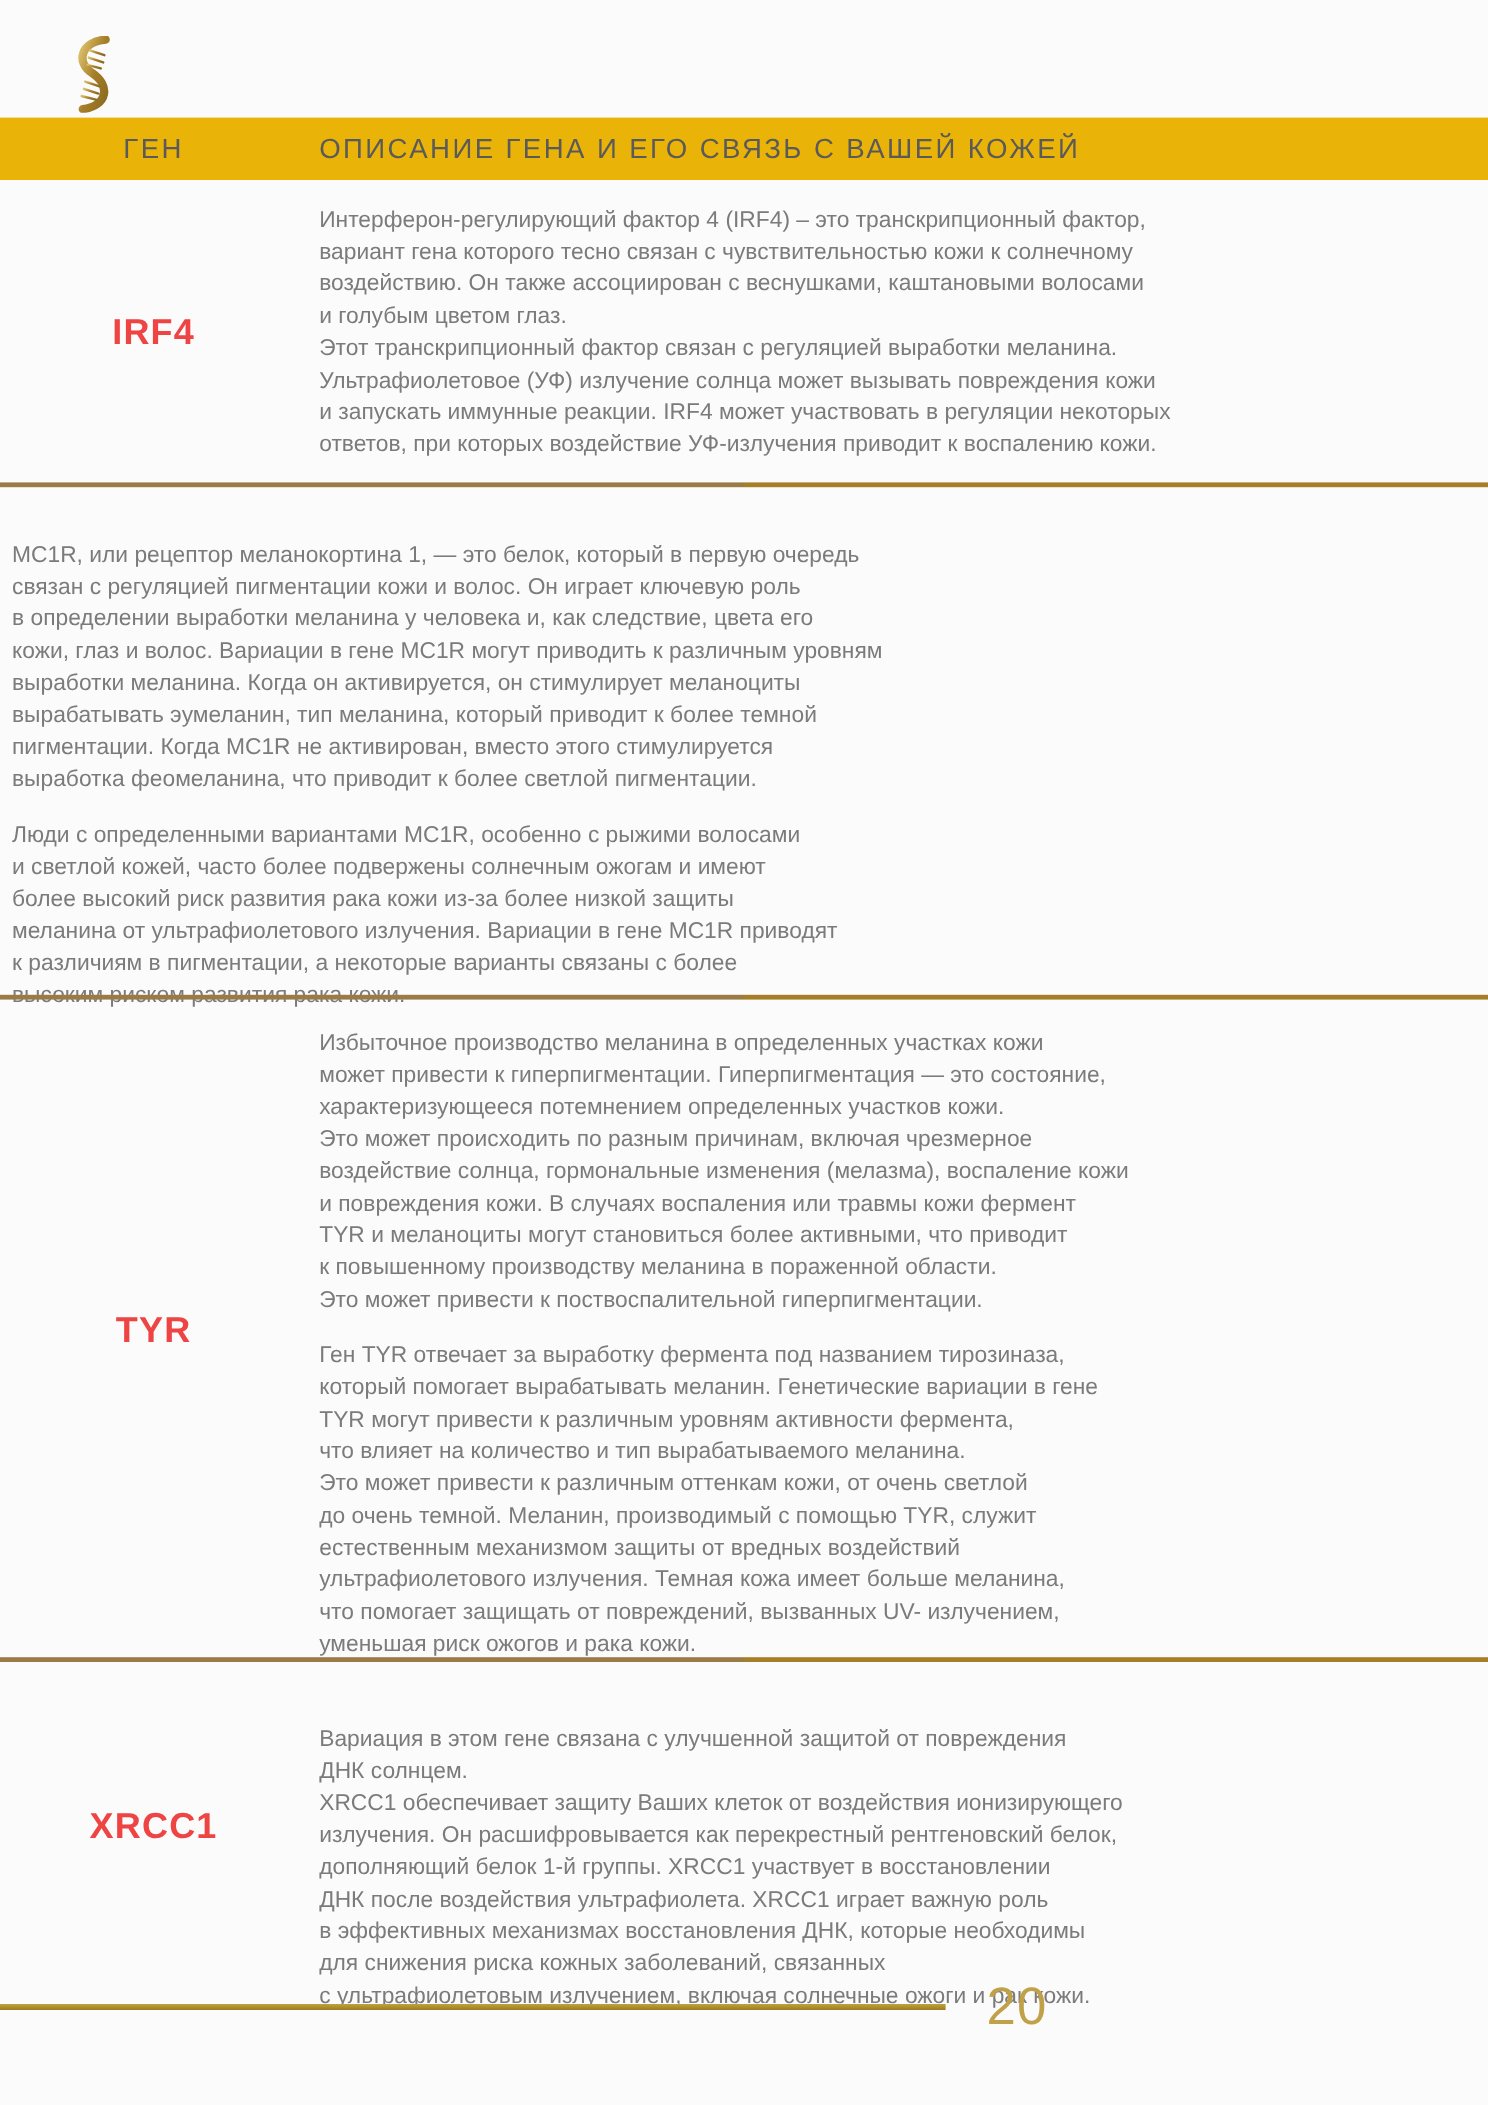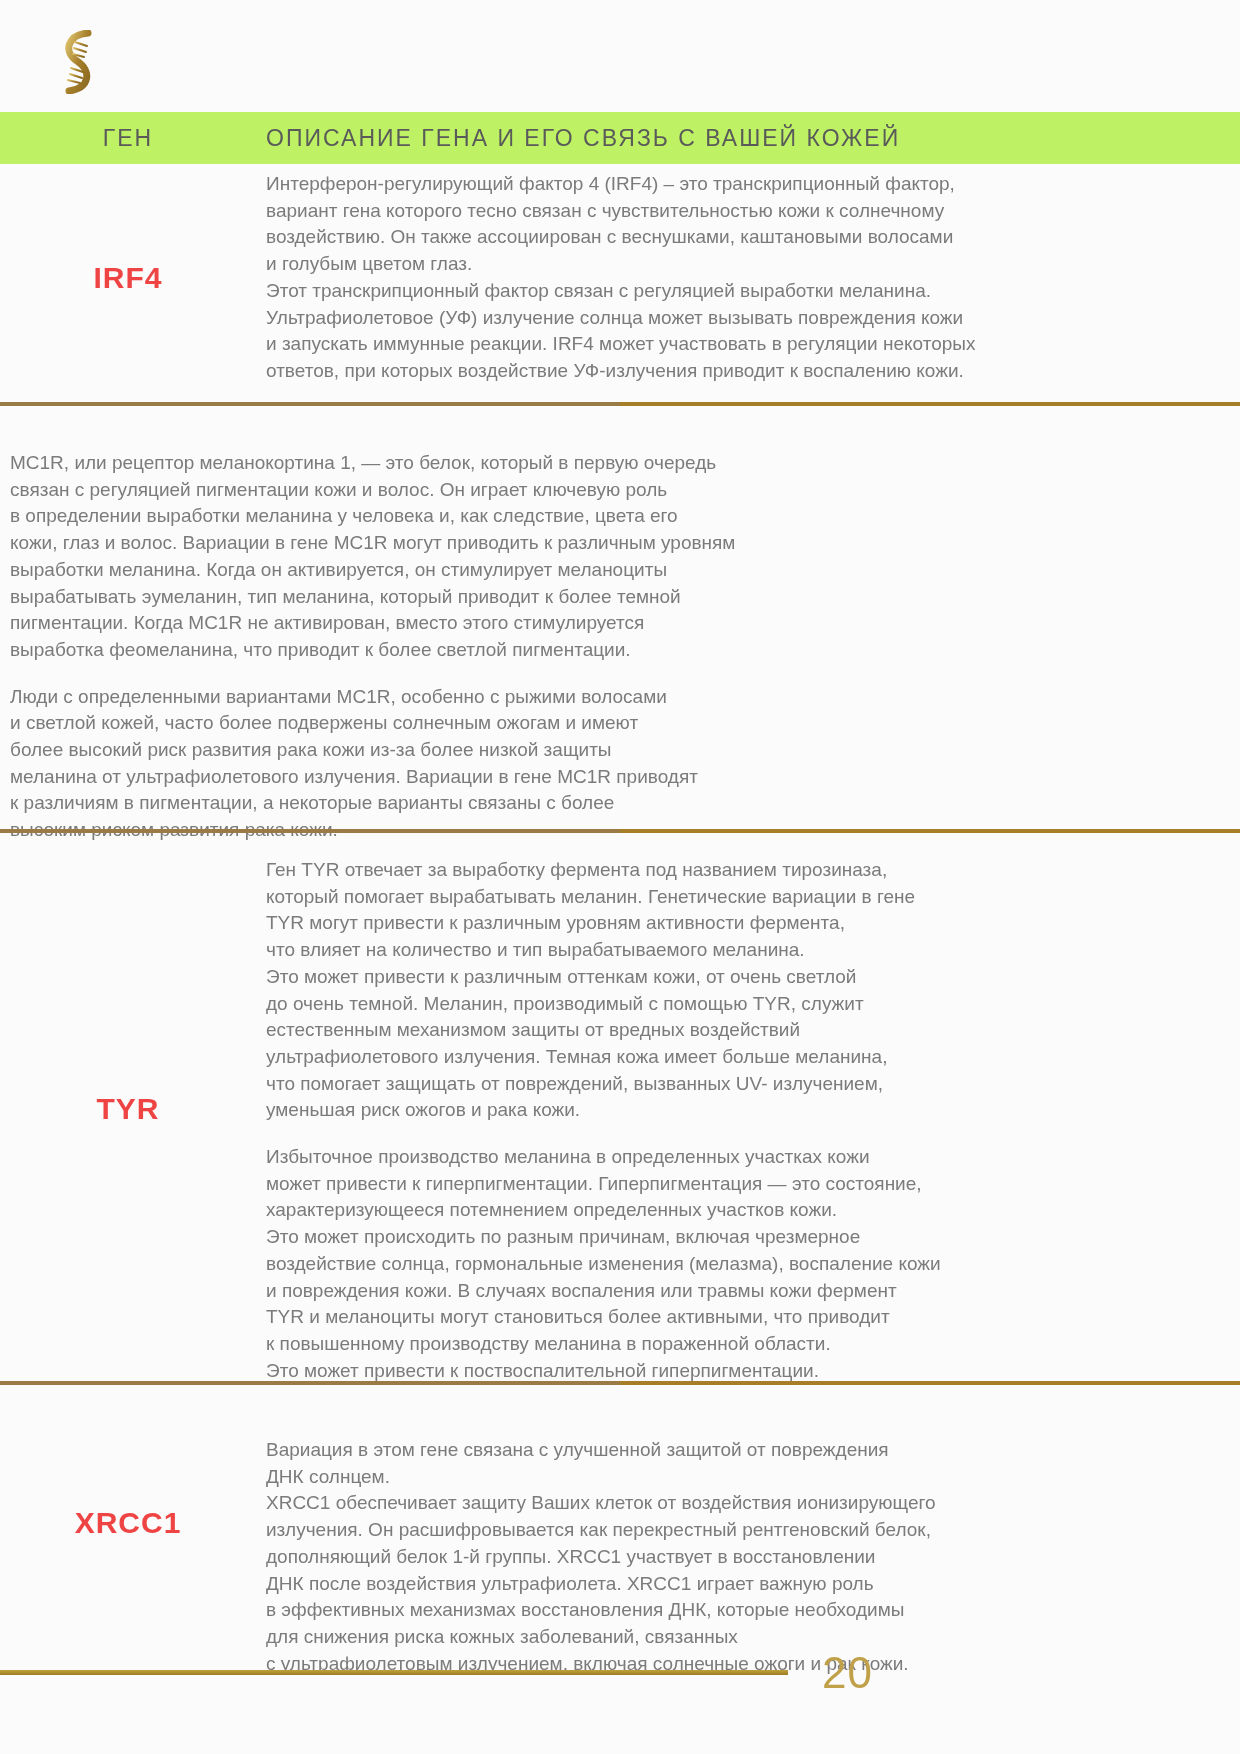--- a/index.html
+++ b/index.html
@@ -3,21 +3,21 @@
 <meta charset="utf-8">
 <style>
   html,body{margin:0;padding:0;background:#fbfbfb;}
   #page{
     position:relative;width:1240px;height:1754px;background:#fbfbfb;
     font-family:"Liberation Sans",sans-serif;overflow:hidden;
   }
   
   .logo{position:absolute;left:54px;top:30px;width:48px;height:64px;}
   
-  .header-band{position:absolute;left:0;top:112px;width:1240px;height:52px;background:#bef264;}
+  .header-band{position:absolute;left:0;top:98px;width:1240px;height:52px;background:#eab308;}
   .header-gene{
     position:absolute;left:0;top:0;width:256px;height:52px;line-height:52px;text-align:center;
     font-size:23px;letter-spacing:2px;color:#5a5a5a;font-weight:300;
   }
   .header-desc{
     position:absolute;left:266px;top:0;height:52px;line-height:52px;
     font-size:23px;letter-spacing:2px;color:#5a5a5a;font-weight:300;white-space:nowrap;
   }
   
   .gene-table{position:absolute;left:0;top:150px;width:1240px;}
@@ -125,39 +125,39 @@
 высоким риском развития рака кожи.</div>
       </div>
       <div class="divider"></div>
     </div>
 
     <div class="gene-row row-tyr">
       <div class="gene-cell">
         <span class="gene-label">TYR</span>
       </div>
       <div class="desc-cell">
+        <div class="para">Избыточное производство меланина в определенных участках кожи
+может привести к гиперпигментации. Гиперпигментация — это состояние,
+характеризующееся потемнением определенных участков кожи.
+Это может происходить по разным причинам, включая чрезмерное
+воздействие солнца, гормональные изменения (мелазма), воспаление кожи
+и повреждения кожи. В случаях воспаления или травмы кожи фермент
+TYR и меланоциты могут становиться более активными, что приводит
+к повышенному производству меланина в пораженной области.
+Это может привести к поствоспалительной гиперпигментации.</div>
         <div class="para">Ген TYR отвечает за выработку фермента под названием тирозиназа,
 который помогает вырабатывать меланин. Генетические вариации в гене
 TYR могут привести к различным уровням активности фермента,
 что влияет на количество и тип вырабатываемого меланина.
 Это может привести к различным оттенкам кожи, от очень светлой
 до очень темной. Меланин, производимый с помощью TYR, служит
 естественным механизмом защиты от вредных воздействий
 ультрафиолетового излучения. Темная кожа имеет больше меланина,
 что помогает защищать от повреждений, вызванных UV- излучением,
 уменьшая риск ожогов и рака кожи.</div>
-        <div class="para">Избыточное производство меланина в определенных участках кожи
-может привести к гиперпигментации. Гиперпигментация — это состояние,
-характеризующееся потемнением определенных участков кожи.
-Это может происходить по разным причинам, включая чрезмерное
-воздействие солнца, гормональные изменения (мелазма), воспаление кожи
-и повреждения кожи. В случаях воспаления или травмы кожи фермент
-TYR и меланоциты могут становиться более активными, что приводит
-к повышенному производству меланина в пораженной области.
-Это может привести к поствоспалительной гиперпигментации.</div>
       </div>
       <div class="divider"></div>
     </div>
 
     <div class="gene-row row-xrcc1">
       <div class="gene-cell">
         <span class="gene-label">XRCC1</span>
       </div>
       <div class="desc-cell">
         <div class="para">Вариация в этом гене связана с улучшенной защитой от повреждения

